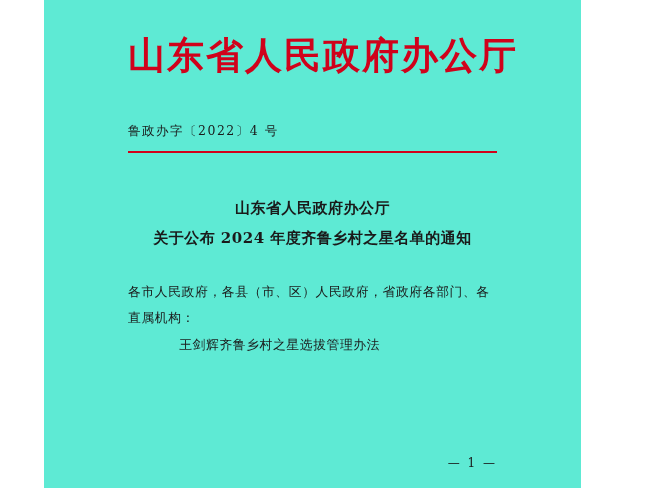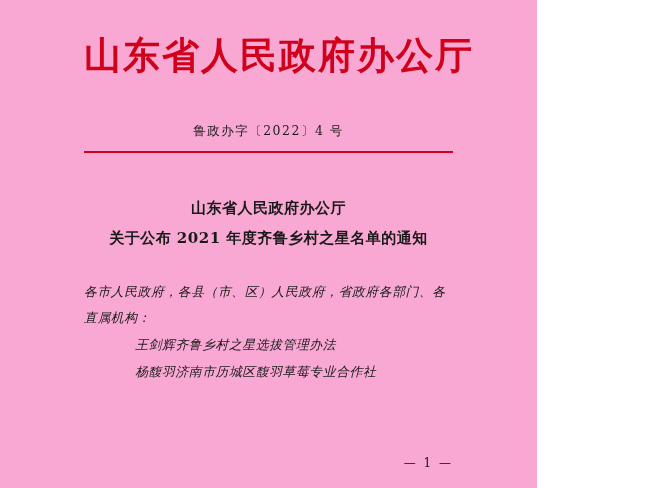--- a/index.html
+++ b/index.html
@@ -11,37 +11,37 @@
     width: 650px;
     height: 488px;
     overflow: hidden;
     font-family: "DejaVu Serif", "Liberation Serif", serif;
     color: #1a1a1a;
   }
   .page {
     position: relative;
     width: 537px;
     height: 488px;
-    background: #f9a8d4;
+    background: #5eead4;
     box-sizing: border-box;
     padding: 0 84px;
+    margin-left: 44px;
   }
   .masthead {
     text-align: center;
     padding-top: 34px;
     color: #d0021b;
     font-family: "DejaVu Serif", "Liberation Serif", serif;
     font-weight: 700;
     font-size: 37px;
     letter-spacing: 2px;
     line-height: 1.15;
     white-space: nowrap;
   }
   .doc-number {
-    text-align: center;
     margin-top: 46px;
     font-size: 12.5px;
     letter-spacing: 1.5px;
     color: #1a1a1a;
   }
   .red-rule {
     margin-top: 11px;
     height: 2px;
     background: #d0021b;
     width: 100%;
@@ -55,21 +55,20 @@
     letter-spacing: 0.5px;
   }
   .title-line {
     display: block;
   }
   .body-block {
     margin-top: 26px;
     font-size: 12.8px;
     line-height: 2.1;
     letter-spacing: 0.6px;
-    font-style: italic;
   }
   .para {
     margin: 0;
     text-indent: 0;
   }
   .para.indent {
     text-indent: 2em;
   }
   .list-row {
     display: block;
@@ -96,29 +95,26 @@
 <div class="page">
 
   <div class="masthead">山东省人民政府办公厅</div>
 
   <div class="doc-number">鲁政办字〔2022〕4 号</div>
 
   <div class="red-rule"></div>
 
   <div class="title-block">
     <span class="title-line">山东省人民政府办公厅</span>
-    <span class="title-line">关于公布 2021 年度齐鲁乡村之星名单的通知</span>
+    <span class="title-line">关于公布 2024 年度齐鲁乡村之星名单的通知</span>
   </div>
 
   <div class="body-block">
     <p class="para">各市人民政府，各县（市、区）人民政府，省政府各部门、各直属机构：</p>
 
     <div class="list-row">
       <span class="list-name">王剑辉</span><span class="list-org">齐鲁乡村之星选拔管理办法</span>
     </div>
-    <div class="list-row">
-      <span class="list-name">杨馥羽</span><span class="list-org">济南市历城区馥羽草莓专业合作社</span>
-    </div>
   </div>
 
   <div class="page-number">— 1 —</div>
 
 </div>
 
 </body></html>

